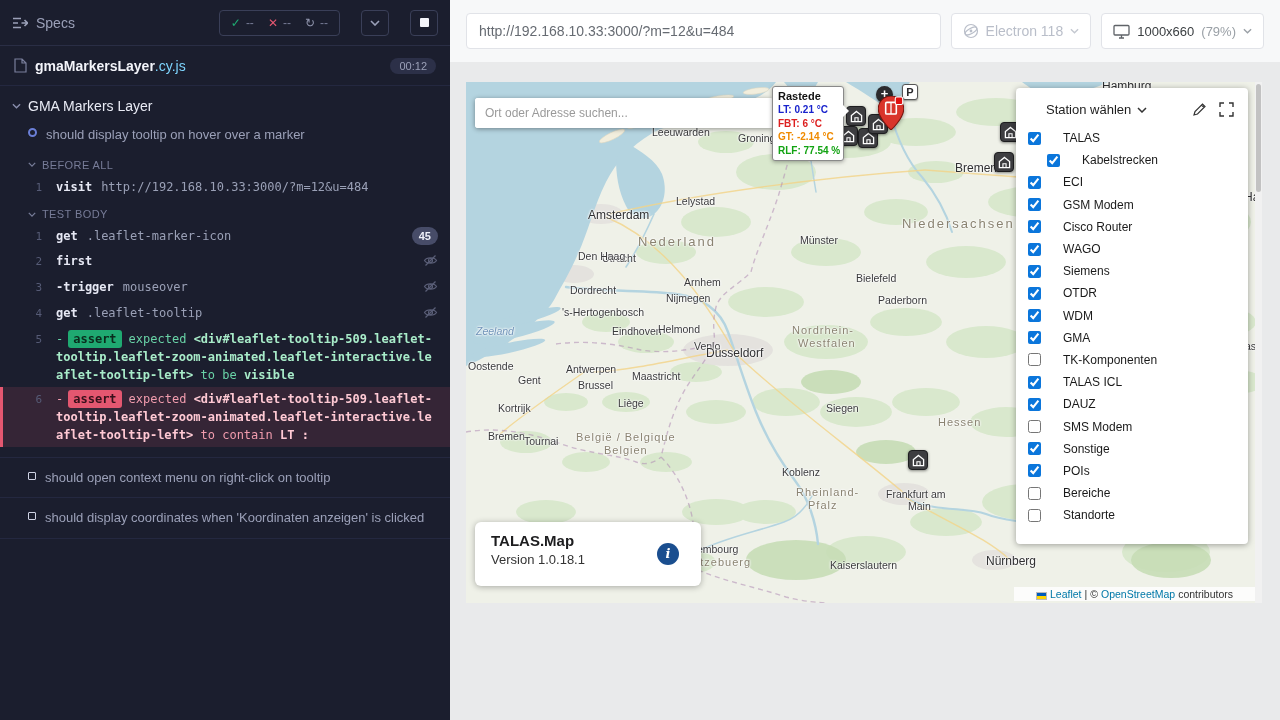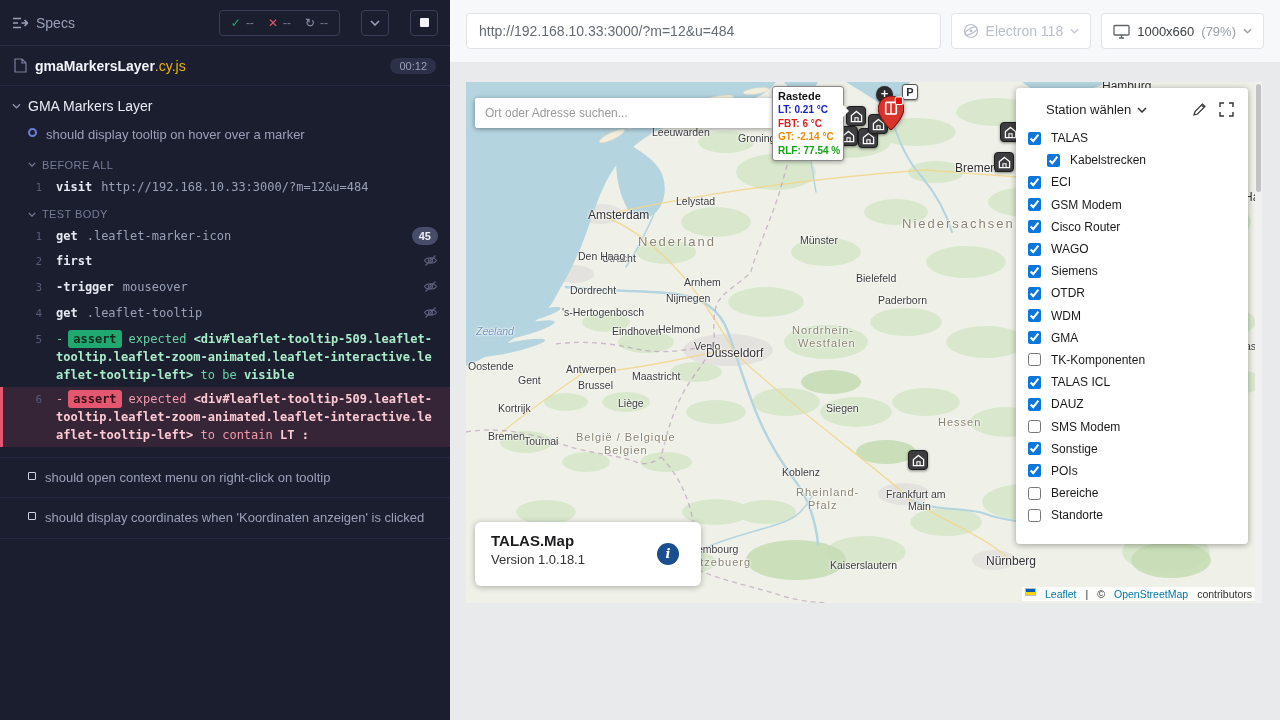--- a/index.html
+++ b/index.html
@@ -11,21 +11,21 @@
   .rep-header{display:flex;align-items:center;height:46px;padding:0 12px;border-bottom:1px solid #2a2e45;gap:21px}
   .specs-btn{display:flex;align-items:center;gap:8px;color:#9ba0b8;font-size:14px;cursor:pointer}
   .stats-group{margin-left:auto;display:flex;align-items:center;border:1px solid #3a3f58;border-radius:4px;height:26px;padding:0 4px}
   .stat{display:flex;align-items:center;gap:5px;padding:0 7px;font-size:12px;color:#767b96}
   .stat .glyph{font-size:12px;line-height:1}
   .glyph.pass{color:#1fa971}.glyph.fail{color:#e45770}.glyph.pend{color:#9095ad}
   .sq-btn{width:28px;height:26px;border:1px solid #3a3f58;border-radius:4px;display:flex;align-items:center;justify-content:center;cursor:pointer}
   .stop-ico{width:9px;height:9px;background:#f3f4fa;border-radius:1px}
   .spec-row{display:flex;align-items:center;height:40px;padding:0 14px;gap:8px;border-bottom:1px solid #242840}
   .spec-name{font-size:14px;font-weight:bold;color:#f3f4fa}
-  .spec-ext{font-size:14px;color:#eab308}
+  .spec-ext{font-size:14px;color:#7dd3fc}
   .time-badge{margin-left:auto;background:#2c3048;color:#9ba0b8;font-size:11px;border-radius:10px;padding:2px 9px}
   .suite-row{display:flex;align-items:center;gap:7px;padding:12px 14px 6px 12px;color:#e9ebf5;font-size:14px}
   .test-row{display:flex;align-items:flex-start;gap:9px;padding:6px 14px 6px 28px;font-size:13px;color:#9ba0b8;line-height:1.35}
   .run-ico{flex:none;width:9px;height:9px;border:2px solid #6b7fd7;border-radius:50%;margin-top:2px}
   .pend-ico{flex:none;width:8px;height:8px;border:1.5px solid #cfd3e4;border-radius:1px;margin-top:3px}
   .section-hdr{display:flex;align-items:center;gap:6px;padding:9px 10px 4px 28px;color:#777c98;font-size:11px;letter-spacing:.4px}
   .cmd{display:flex;align-items:flex-start;padding:3px 12px 3px 24px;font-family:"DejaVu Sans Mono",monospace;font-size:12px;line-height:1.5;color:#9095ad}
   .cmd-num{flex:none;width:18px;text-align:right;margin-right:14px;color:#565b76;font-size:11px;padding-top:2px}
   .cmd-body{flex:1;word-break:break-all}
   .cmd-method{font-weight:bold;color:#e6e8f4;margin-right:9px}
@@ -71,31 +71,31 @@
   .tt-line{font-size:10px;font-weight:bold;line-height:1.35;white-space:nowrap}
 
   .search-box{position:absolute;left:9px;top:16px;width:298px;height:30px;background:#fff;border-radius:3px;box-shadow:0 1px 5px rgba(0,0,0,.4);display:flex;align-items:center}
   .search-box input{border:none;outline:none;flex:1;height:100%;padding:0 10px;font-size:12px;color:#333;border-radius:3px;font-family:"Liberation Sans",sans-serif}
   .search-box input::placeholder{color:#9a9a9a}
 
   .station-panel{position:absolute;left:550px;top:6px;width:232px;height:456px;background:#fff;border-radius:4px;box-shadow:0 1px 6px rgba(0,0,0,.35);padding:10px 12px;z-index:4}
   .panel-hdr{display:flex;align-items:center;gap:6px;padding:4px 2px 10px 18px}
   .panel-title{font-size:13px;color:#1e1e1e}
   .panel-icons{margin-left:auto;display:flex;gap:12px;align-items:center}
-  .st-row{display:flex;align-items:center;gap:10px;height:22.2px;cursor:pointer}
+  .st-row{display:flex;align-items:center;gap:22px;height:22.2px;cursor:pointer}
   .st-row.indent{margin-left:19px}
   .st-row input{width:13px;height:13px;accent-color:#0b76db;cursor:pointer}
   .st-row span{font-size:12px;color:#1a1a1a}
 
   .version-card{position:absolute;left:9px;top:440px;width:226px;height:64px;background:#fff;border-radius:6px;box-shadow:0 1px 6px rgba(0,0,0,.3);padding:10px 16px;z-index:4}
   .vc-title{font-size:15px;font-weight:bold;color:#1d1d1f;margin-bottom:3px}
   .vc-version{font-size:13px;color:#333}
   .vc-info{position:absolute;right:22px;top:21px;width:22px;height:22px;border-radius:50%;background:#1a4e8f;color:#fff;font:bold italic 13px/22px "DejaVu Serif",serif;text-align:center;cursor:pointer}
 
-  .attribution{position:absolute;right:7px;bottom:2px;background:rgba(255,255,255,.8);padding:1px 3px;font-size:10.5px;color:#333;display:flex;align-items:flex-start;gap:9px;z-index:4}
+  .attribution{position:absolute;right:7px;bottom:2px;background:rgba(255,255,255,.8);padding:1px 22px;font-size:10.5px;color:#333;display:flex;align-items:flex-end;gap:3px;z-index:4}
   .attribution a{color:#0078a8;text-decoration:none}
   .flag{display:inline-block;width:11px;height:8px;border:0.5px solid #bbb;background:linear-gradient(#005bbb 50%,#ffd500 50%)}
 
   .aut-scrollbar{position:absolute;right:0;top:0;width:7px;height:100%;background:#f1f1f1;z-index:6}
   .aut-scrollbar .thumb{position:absolute;top:2px;left:1px;width:5px;height:108px;background:#c2c2c2;border-radius:3px}
 </style>
 </head>
 <body>
 
 <div class="app">

